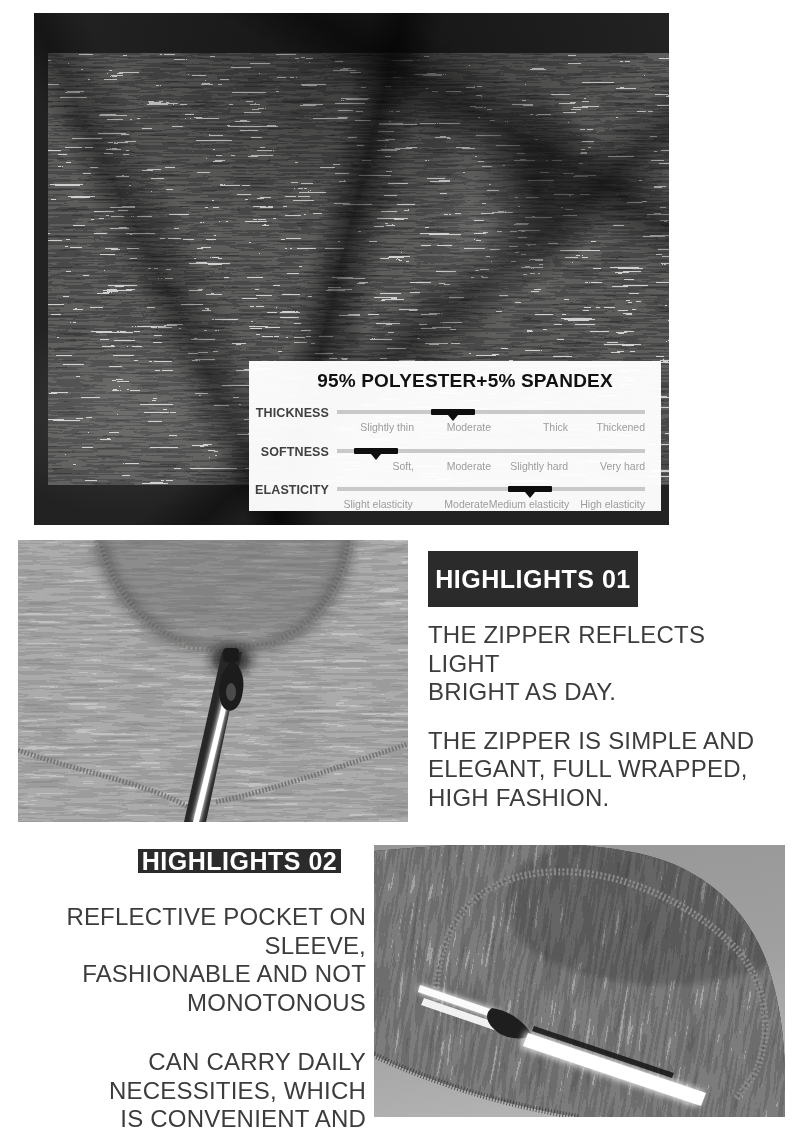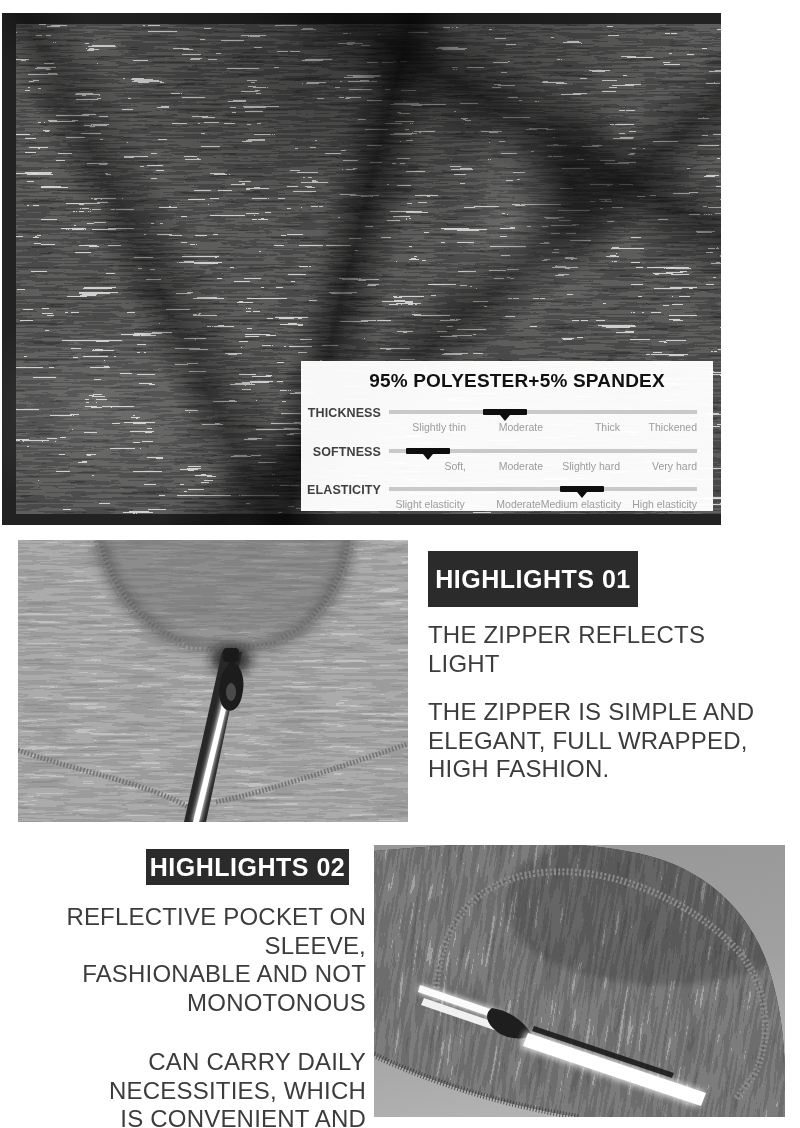--- a/index.html
+++ b/index.html
@@ -4,21 +4,21 @@
 <style>
   * { margin:0; padding:0; box-sizing:border-box; }
   html,body { background:#ffffff; }
   body { font-family:"Liberation Sans", sans-serif; }
   .page { position:relative; width:800px; height:1128px; background:#ffffff; overflow:hidden; margin:0 auto; }
 
   .photo { position:absolute; overflow:hidden; background:#222; }
   .photo svg { display:block; width:100%; height:100%; }
 
   
-  .photo-top { left:2px; top:13px; width:719px; height:512px;padding-left:14px; }
+  .photo-top { left:34px; top:13px; width:635px; height:512px;padding-left:14px; }
   .fold-overlay { position:absolute; inset:0; pointer-events:none;
     background:
       radial-gradient(90px 140px at 79% 34%, rgba(0,0,0,0.62), rgba(0,0,0,0) 70%),
       radial-gradient(150px 200px at 74% 40%, rgba(255,255,255,0.10), rgba(255,255,255,0) 62%),
       linear-gradient(104deg, rgba(0,0,0,0) 44%, rgba(0,0,0,0.55) 48.5%, rgba(0,0,0,0) 54%),
       linear-gradient(64deg, rgba(0,0,0,0) 24%, rgba(0,0,0,0.38) 28%, rgba(0,0,0,0) 34%),
       linear-gradient(140deg, rgba(0,0,0,0) 57%, rgba(0,0,0,0.42) 62%, rgba(0,0,0,0) 67%),
       linear-gradient(30deg, rgba(0,0,0,0) 70%, rgba(0,0,0,0.45) 76%, rgba(0,0,0,0) 82%),
       radial-gradient(260px 170px at 14% 78%, rgba(255,255,255,0.10), rgba(255,255,255,0) 60%),
       radial-gradient(420px 260px at 52% 8%, rgba(0,0,0,0.40), rgba(0,0,0,0) 72%);
@@ -46,21 +46,21 @@
   .photo-mid { left:18px; top:540px; width:390px; height:282px; background:#4a4a4a; }
 
   
   .photo-bot { left:374px; top:845px; width:411px; height:272px; background:#9b9b9b; }
 
   
   .heading-box { display:flex; align-items:center; justify-content:center;
     background:#2b2b2b; color:#ffffff; font-weight:bold; font-size:25px; letter-spacing:0.5px; }
   .h1-col { position:absolute; left:428px; top:551px; width:350px; }
   .h1-col .heading-box { width:210px; height:56px; }
-  .h2-box { position:absolute; left:146px; top:849px; width:203px; height:36px; }
+  .h2-box { position:absolute; left:138px; top:849px; width:203px; height:24px; }
   .body-par { font-size:24px; line-height:28.5px; color:#3c3c3c; letter-spacing:0.2px; }
   .body-par span { display:block; }
   .h1-col .body-par:nth-of-type(1) { margin-top:14px; }
   .h1-col .body-par:nth-of-type(2) { margin-top:20px; }
   .h2-col { position:absolute; left:18px; top:903px; width:348px; text-align:right; }
   .h2-col .body-par:nth-of-type(2) { margin-top:31px; }
 </style>
 </head>
 <body>
 
@@ -185,20 +185,21 @@
         <path d="M213,120 C224,126 228,140 224,156 C221,170 212,174 206,168 C200,162 200,146 204,134 Z" fill="#1c1c1c"></path>
         <ellipse cx="213" cy="152" rx="5" ry="9" fill="#4a4a4a"></ellipse>
       </g>
     </svg>
   </figure>
 
   <section class="h1-col">
     <div class="heading-box">HIGHLIGHTS 01</div>
     <p class="body-par">
       <span>THE ZIPPER REFLECTS LIGHT</span>
+      <span>BRIGHT AS DAY.</span>
     </p>
     <p class="body-par">
       <span>THE ZIPPER IS SIMPLE AND</span>
       <span>ELEGANT, FULL WRAPPED,</span>
       <span>HIGH FASHION.</span>
     </p>
   </section>
 
   <div class="heading-box h2-box">HIGHLIGHTS 02</div>
 

